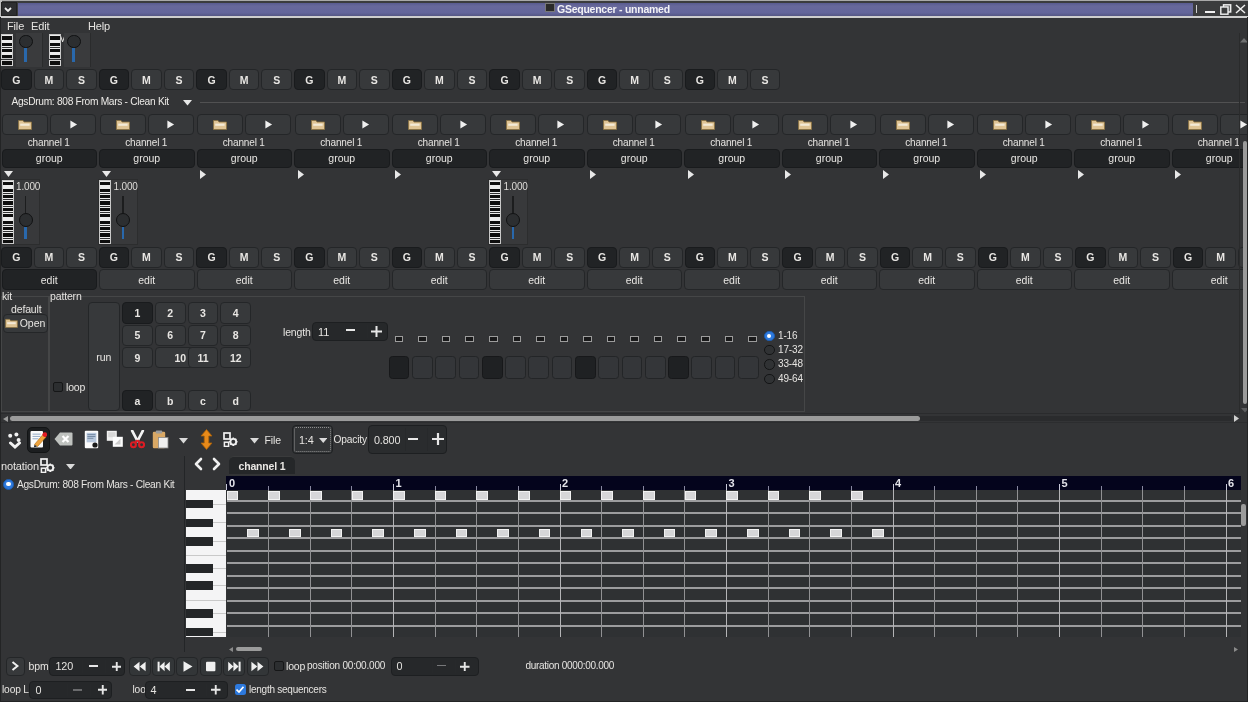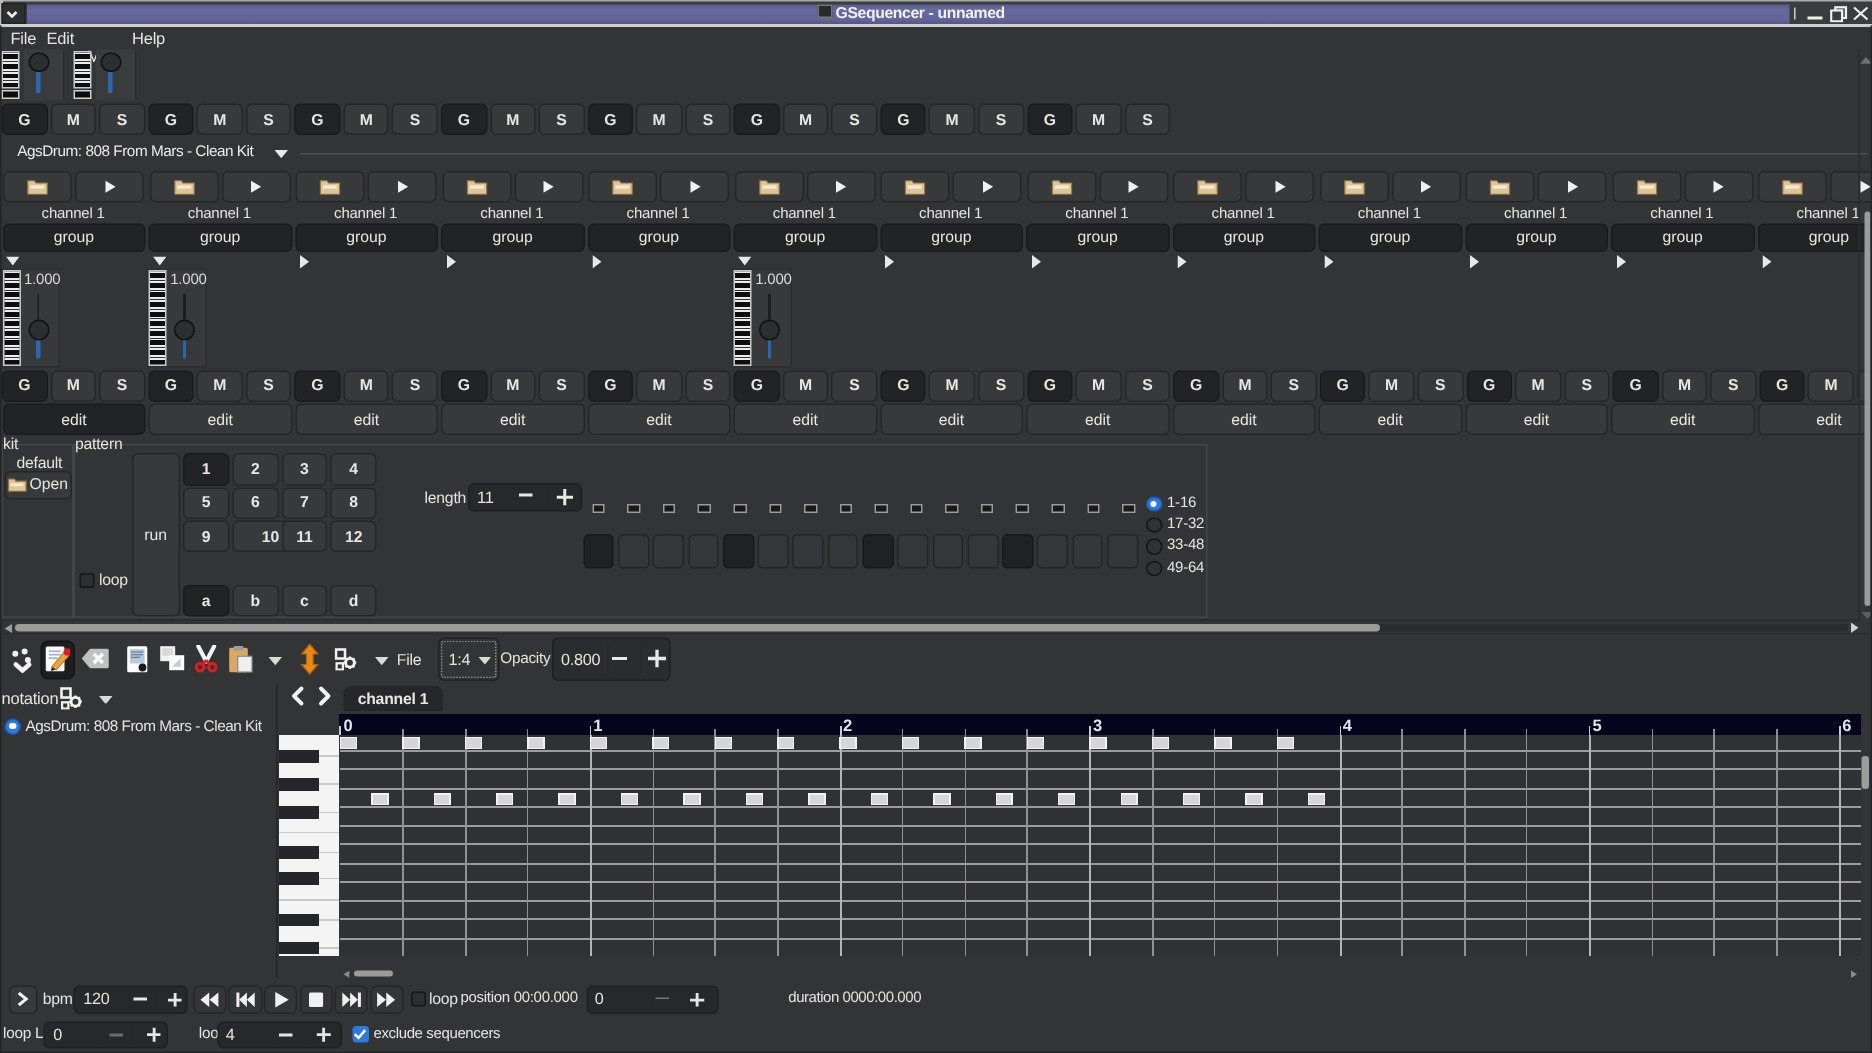--- a/index.html
+++ b/index.html
@@ -767,16 +767,16 @@
     </div>
 <div class="t" style="left:150.5px;top:684px;font-size:10.8px;color:#e6e4e1;">4</div>
 <div class="t" style="left:186px;top:688.8px;width:9px;height:2px;background:#e6e6e6"></div>
 <svg style="position:absolute;left:211px;top:685.3px" width="9.5" height="9.5">
       <path d="M4.75 0 V9.5 M0 4.75 H9.5" stroke="#e6e6e6" stroke-width="1.9"></path>
     </svg>
 <div style="position:absolute;left:234.5px;top:683.5px;width:11px;height:11px;background:#2d79dd;border-radius:2.5px"></div>
 <svg style="position:absolute;left:236px;top:685.5px" width="8" height="7">
       <path d="M0.5 3.5 L3 6 L7.5 0.8" stroke="#fff" stroke-width="1.7" fill="none"></path>
     </svg>
-<div class="t" style="left:249px;top:683.5px;font-size:10px;color:#e6e4e1;letter-spacing:-0.25px;">exclude sequencers</div>
+<div class="t" style="left:249px;top:683.5px;font-size:10px;color:#e6e4e1;letter-spacing:-0.25px;">length sequencers</div>
 <div style="position:absolute;left:0;top:17px;width:1px;height:685px;background:#232425"></div>
 <div style="position:absolute;left:1247px;top:17px;width:1px;height:685px;background:#232425"></div>
 <div style="position:absolute;left:0;top:701px;width:1248px;height:1px;background:#232425"></div>
 </div>
 </body></html>

